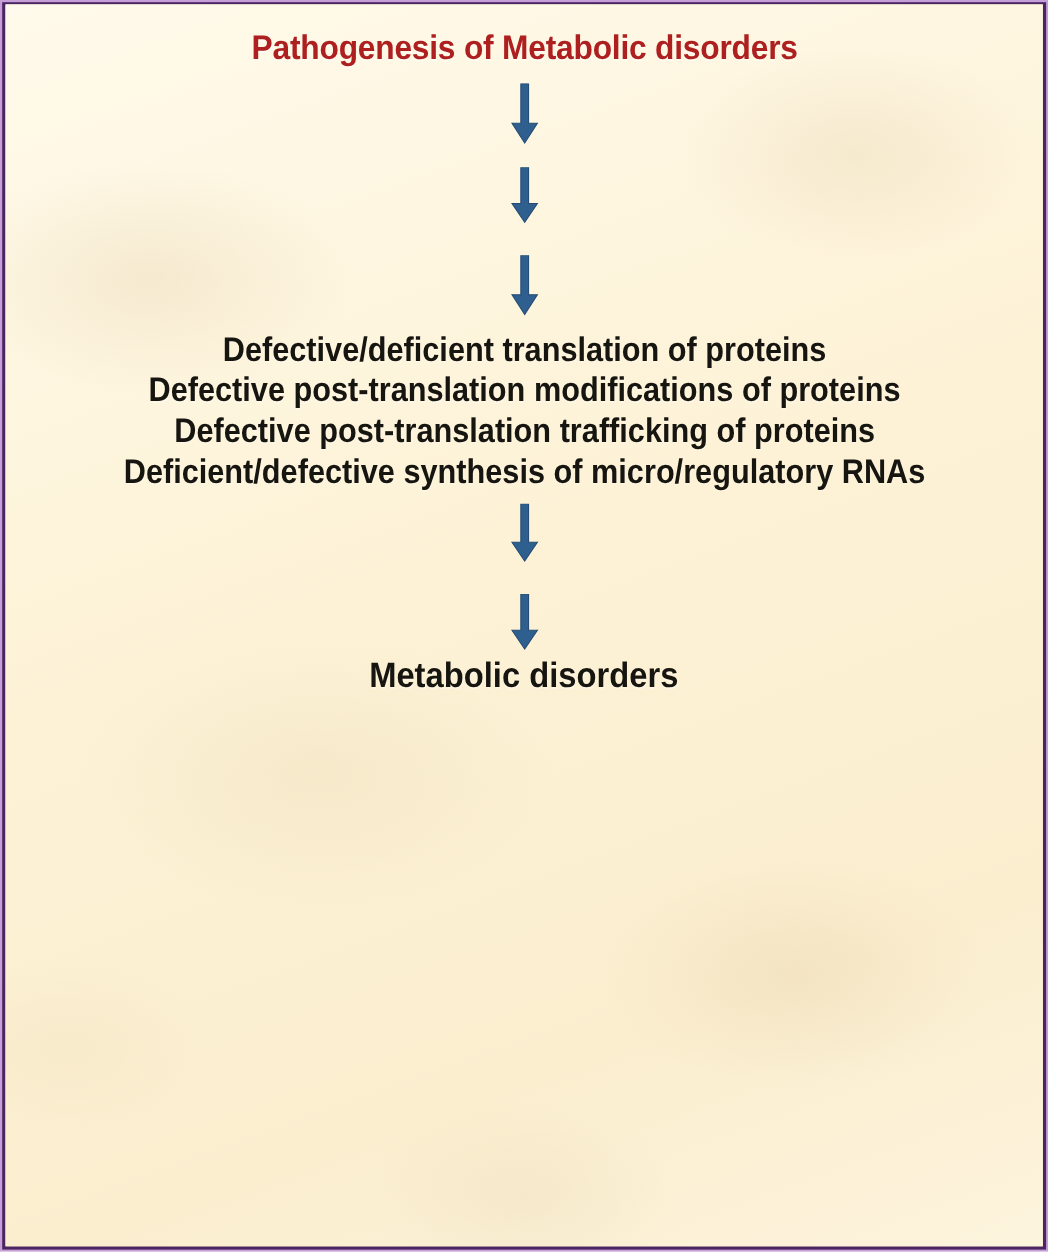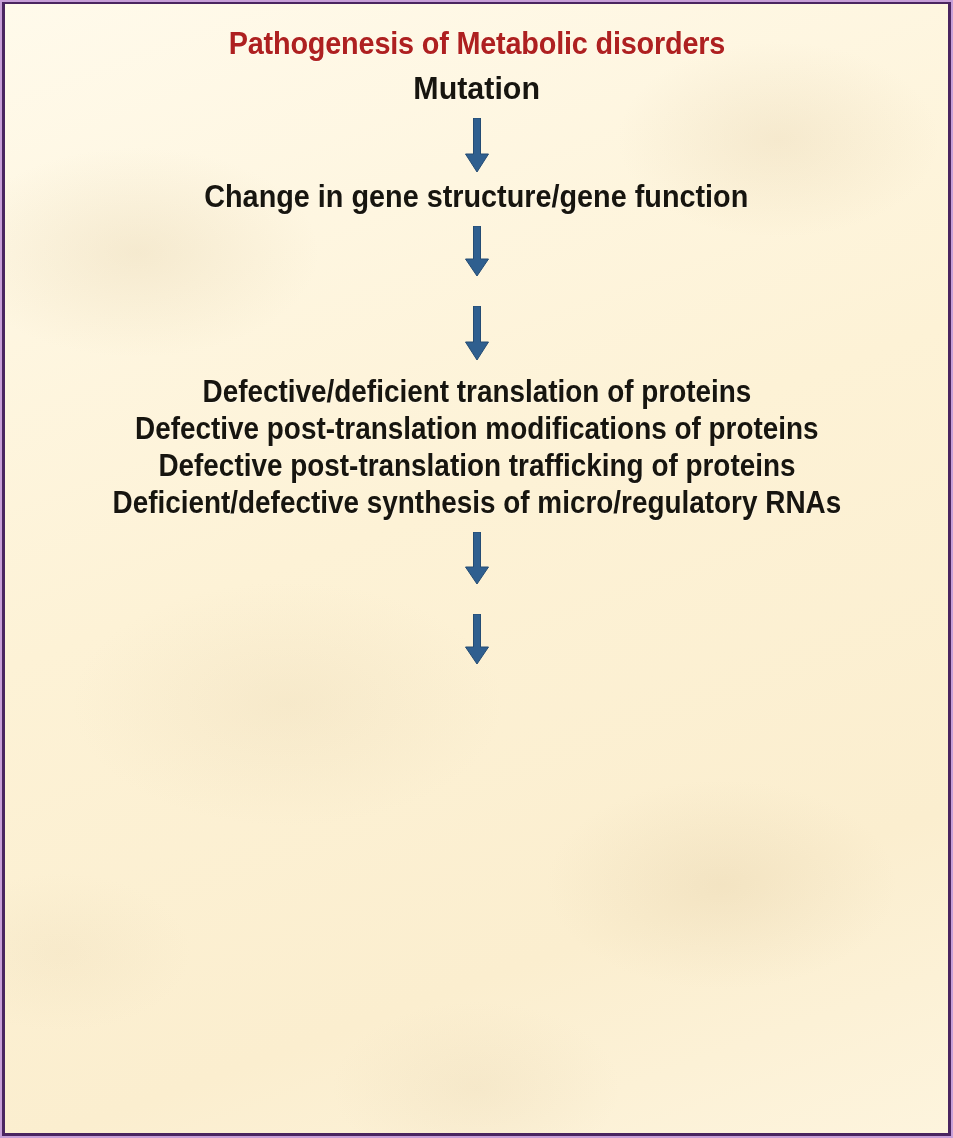--- a/index.html
+++ b/index.html
@@ -98,37 +98,31 @@
   .flow-arrow svg { display: block; }
 </style>
 </head>
 <body>
 
 <div id="figure-frame">
   <div id="figure-canvas">
 
     <div id="chart-title">Pathogenesis of Metabolic disorders</div>
 
-    <div class="flow-block">
-      <div class="flow-line sz-mutation">Mutation</div>
-    </div>
 
     <div class="gap-md"></div>
 
     <div class="flow-arrow">
       <svg width="30" height="56" viewBox="0 0 30 56" aria-hidden="true">
         <polygon points="11.5,0 18.5,0 18.5,36 26.5,36 15,54 3.5,36 11.5,36" fill="#2f5f8f" stroke="#244c74" stroke-width="1"></polygon>
       </svg>
     </div>
 
     <div class="gap-sm"></div>
 
-    <div class="flow-block">
-      <div class="flow-line sz-gene">Change in gene structure/gene function</div>
-    </div>
 
     <div class="gap-md"></div>
 
     <div class="flow-arrow">
       <svg width="30" height="52" viewBox="0 0 30 52" aria-hidden="true">
         <polygon points="11.5,0 18.5,0 18.5,33 26.5,33 15,50 3.5,33 11.5,33" fill="#2f5f8f" stroke="#244c74" stroke-width="1"></polygon>
       </svg>
     </div>
 
     <div class="gap-md"></div>
@@ -168,15 +162,18 @@
     <div class="gap-md"></div>
 
     <div class="flow-arrow">
       <svg width="30" height="52" viewBox="0 0 30 52" aria-hidden="true">
         <polygon points="11.5,0 18.5,0 18.5,33 26.5,33 15,50 3.5,33 11.5,33" fill="#2f5f8f" stroke="#244c74" stroke-width="1"></polygon>
       </svg>
     </div>
 
     <div class="gap-sm"></div>
 
+    <div class="flow-block">
+      <div class="flow-line sz-final">Metabolic disorders</div>
+    </div>
 
   </div>
 </div>
 
 </body></html>

